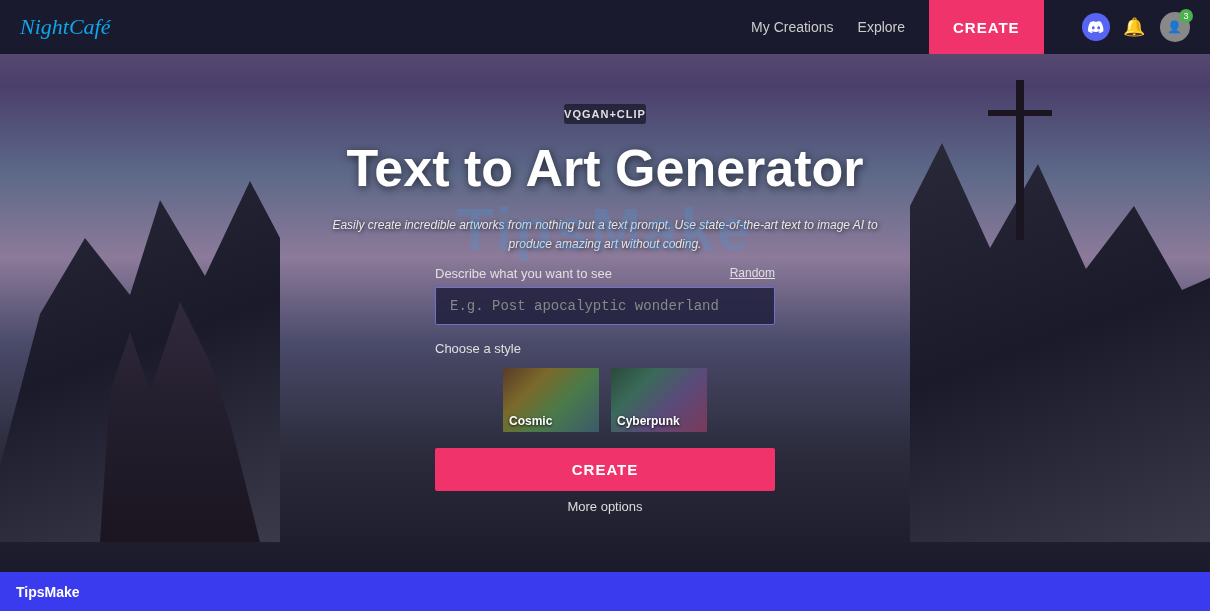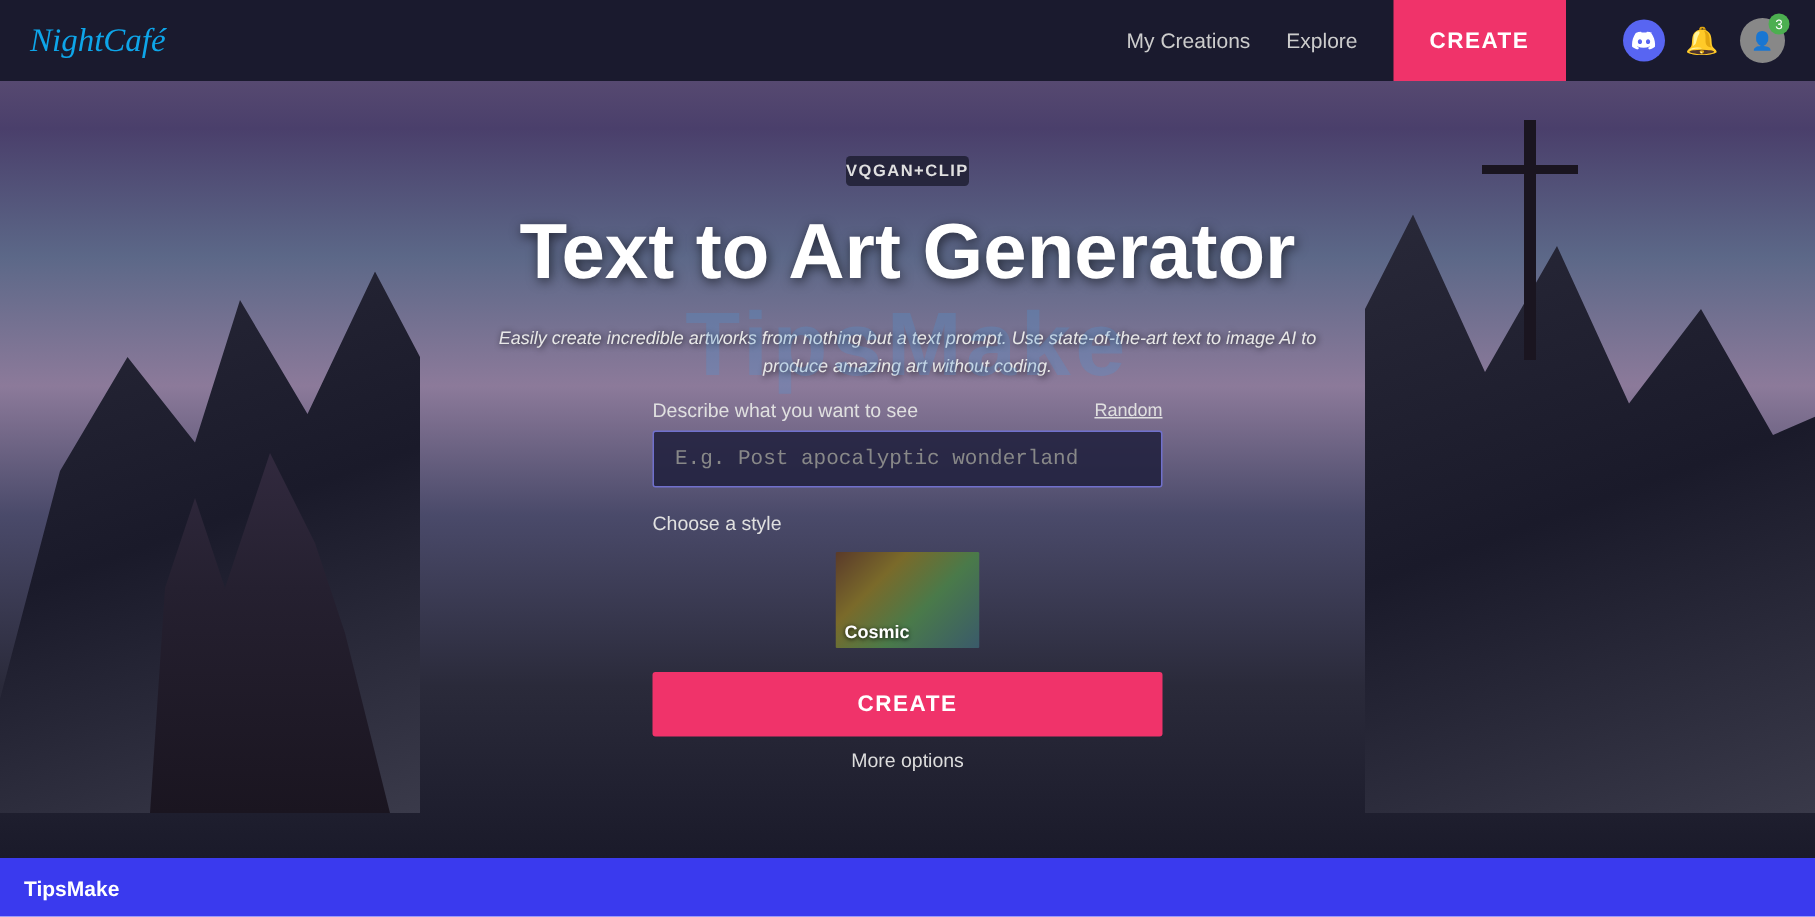--- a/index.html
+++ b/index.html
@@ -399,20 +399,24 @@
         <span class="random-link">Random</span>
       </div>
       <input class="text-input" type="text" placeholder="E.g. Post apocalyptic wonderland" style="">
 
       <span class="style-label">Choose a style</span>
       <div class="style-grid">
         <div class="style-card">
           <div class="style-card-bg style-card-cosmic"></div>
           <span class="style-card-label">Cosmic</span>
         </div>
+        <div class="style-card">
+          <div class="style-card-bg style-card-cyberpunk"></div>
+          <span class="style-card-label">Cyberpunk</span>
+        </div>
       </div>
 
       <button class="create-btn">CREATE</button>
       <a class="more-options">More options</a>
     </div>
   </div>
 </div>
 
 <div class="bottom-bar">
   <span class="bottom-bar-text">TipsMake</span>

